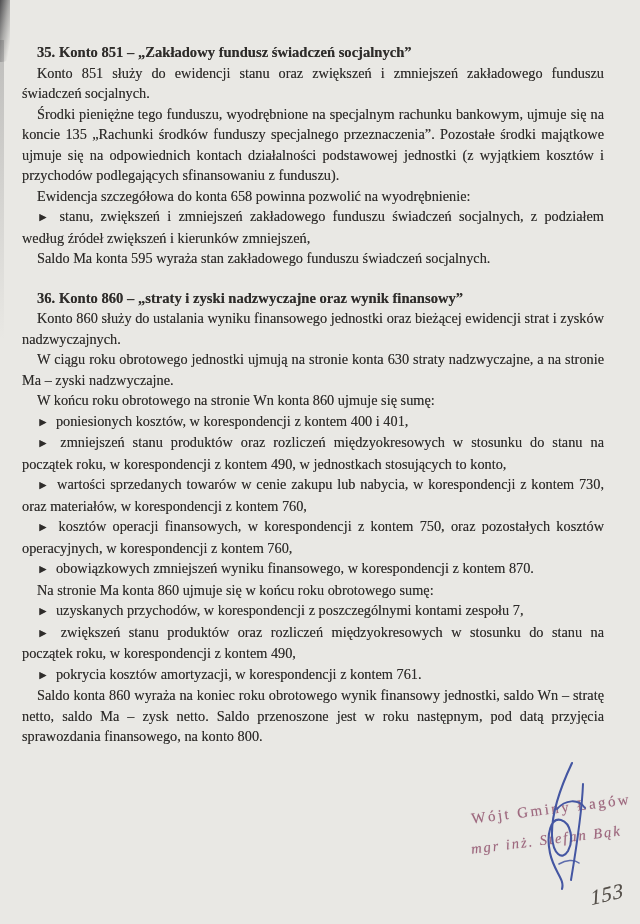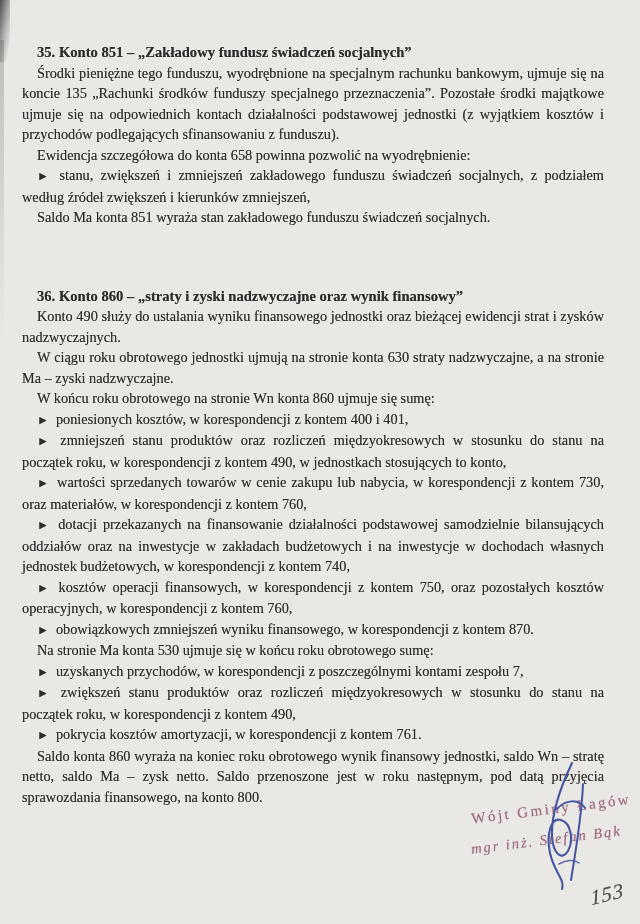--- a/index.html
+++ b/index.html
@@ -27,21 +27,21 @@
     font-size:14.3px;line-height:20.5px;
     text-align:justify;
     text-shadow:0 0 .5px rgba(46,44,42,.55);
   }
   .doc-heading{
     font-size:14.6px;font-weight:bold;margin:0;line-height:20.5px;
     text-indent:15px;text-align:left;
   }
   .doc-para,.doc-bullet{margin:0;text-indent:15px;}
   .bullet-glyph{font-size:12px;letter-spacing:2px;}
-  .section-1{margin-top:58px;}
+  .section-1{margin-top:19px;}
   
   .stamp{
     position:absolute;left:474px;top:800px;width:170px;height:70px;
     transform:rotate(-7deg);
     color:rgba(152,96,120,.88);
     text-shadow:0 0 .7px rgba(152,96,120,.55);
     pointer-events:none;
   }
   .stamp-line1{font-size:15px;letter-spacing:2.5px;white-space:nowrap;}
   .stamp-line2{font-size:14.5px;font-style:italic;letter-spacing:2px;white-space:nowrap;margin-top:13px;margin-left:-4px;}
@@ -58,37 +58,37 @@
 <body>
 
 <div class="page">
 
   <div class="edge-mark-topleft"></div>
   <div class="edge-strip-left"></div>
 
   <div class="content">
       <section class="doc-section section-0">
         <h2 class="doc-heading">35. Konto 851 – „Zakładowy fundusz świadczeń socjalnych”</h2>
+        <p class="doc-para">Konto 851 służy do ewidencji stanu oraz zwiększeń i zmniejszeń zakładowego funduszu świadczeń socjalnych.</p>
         <p class="doc-para">Środki pieniężne tego funduszu, wyodrębnione na specjalnym rachunku bankowym, ujmuje się na koncie 135 „Rachunki środków funduszy specjalnego przeznaczenia”. Pozostałe środki majątkowe ujmuje się na odpowiednich kontach działalności podstawowej jednostki (z wyjątkiem kosztów i przychodów podlegających sfinansowaniu z funduszu).</p>
         <p class="doc-para">Ewidencja szczegółowa do konta 658 powinna pozwolić na wyodrębnienie:</p>
         <p class="doc-bullet"><span class="bullet-glyph">► </span>stanu, zwiększeń i zmniejszeń zakładowego funduszu świadczeń socjalnych, z podziałem według źródeł zwiększeń i kierunków zmniejszeń,</p>
-        <p class="doc-para">Saldo Ma konta 851 wyraża stan zakładowego funduszu świadczeń socjalnych.</p>
+        <p class="doc-para">Saldo Ma konta 595 wyraża stan zakładowego funduszu świadczeń socjalnych.</p>
       </section>
       <section class="doc-section section-1">
         <h2 class="doc-heading">36. Konto 860 – „straty i zyski nadzwyczajne oraz wynik finansowy”</h2>
-        <p class="doc-para">Konto 490 służy do ustalania wyniku finansowego jednostki oraz bieżącej ewidencji strat i zysków nadzwyczajnych.</p>
+        <p class="doc-para">Konto 860 służy do ustalania wyniku finansowego jednostki oraz bieżącej ewidencji strat i zysków nadzwyczajnych.</p>
         <p class="doc-para">W ciągu roku obrotowego jednostki ujmują na stronie konta 630 straty nadzwyczajne, a na stronie Ma – zyski nadzwyczajne.</p>
         <p class="doc-para">W końcu roku obrotowego na stronie Wn konta 860 ujmuje się sumę:</p>
         <p class="doc-bullet"><span class="bullet-glyph">► </span>poniesionych kosztów, w korespondencji z kontem 400 i 401,</p>
         <p class="doc-bullet"><span class="bullet-glyph">► </span>zmniejszeń stanu produktów oraz rozliczeń międzyokresowych w stosunku do stanu na początek roku, w korespondencji z kontem 490, w jednostkach stosujących to konto,</p>
         <p class="doc-bullet"><span class="bullet-glyph">► </span>wartości sprzedanych towarów w cenie zakupu lub nabycia, w korespondencji z kontem 730, oraz materiałów, w korespondencji z kontem 760,</p>
-        <p class="doc-bullet"><span class="bullet-glyph">► </span>dotacji przekazanych na finansowanie działalności podstawowej samodzielnie bilansujących oddziałów oraz na inwestycje w zakładach budżetowych i na inwestycje w dochodach własnych jednostek budżetowych, w korespondencji z kontem 740,</p>
         <p class="doc-bullet"><span class="bullet-glyph">► </span>kosztów operacji finansowych, w korespondencji z kontem 750, oraz pozostałych kosztów operacyjnych, w korespondencji z kontem 760,</p>
         <p class="doc-bullet"><span class="bullet-glyph">► </span>obowiązkowych zmniejszeń wyniku finansowego, w korespondencji z kontem 870.</p>
-        <p class="doc-para">Na stronie Ma konta 530 ujmuje się w końcu roku obrotowego sumę:</p>
+        <p class="doc-para">Na stronie Ma konta 860 ujmuje się w końcu roku obrotowego sumę:</p>
         <p class="doc-bullet"><span class="bullet-glyph">► </span>uzyskanych przychodów, w korespondencji z poszczególnymi kontami zespołu 7,</p>
         <p class="doc-bullet"><span class="bullet-glyph">► </span>zwiększeń stanu produktów oraz rozliczeń międzyokresowych w stosunku do stanu na początek roku, w korespondencji z kontem 490,</p>
         <p class="doc-bullet"><span class="bullet-glyph">► </span>pokrycia kosztów amortyzacji, w korespondencji z kontem 761.</p>
         <p class="doc-para">Saldo konta 860 wyraża na koniec roku obrotowego wynik finansowy jednostki, saldo Wn – stratę netto, saldo Ma – zysk netto. Saldo przenoszone jest w roku następnym, pod datą przyjęcia sprawozdania finansowego, na konto 800.</p>
       </section>
     </div>
 
   <div class="stamp">
     <div class="stamp-line1">Wójt Gminy Łagów</div>
     <div class="stamp-line2">mgr inż. Stefan Bąk</div>

